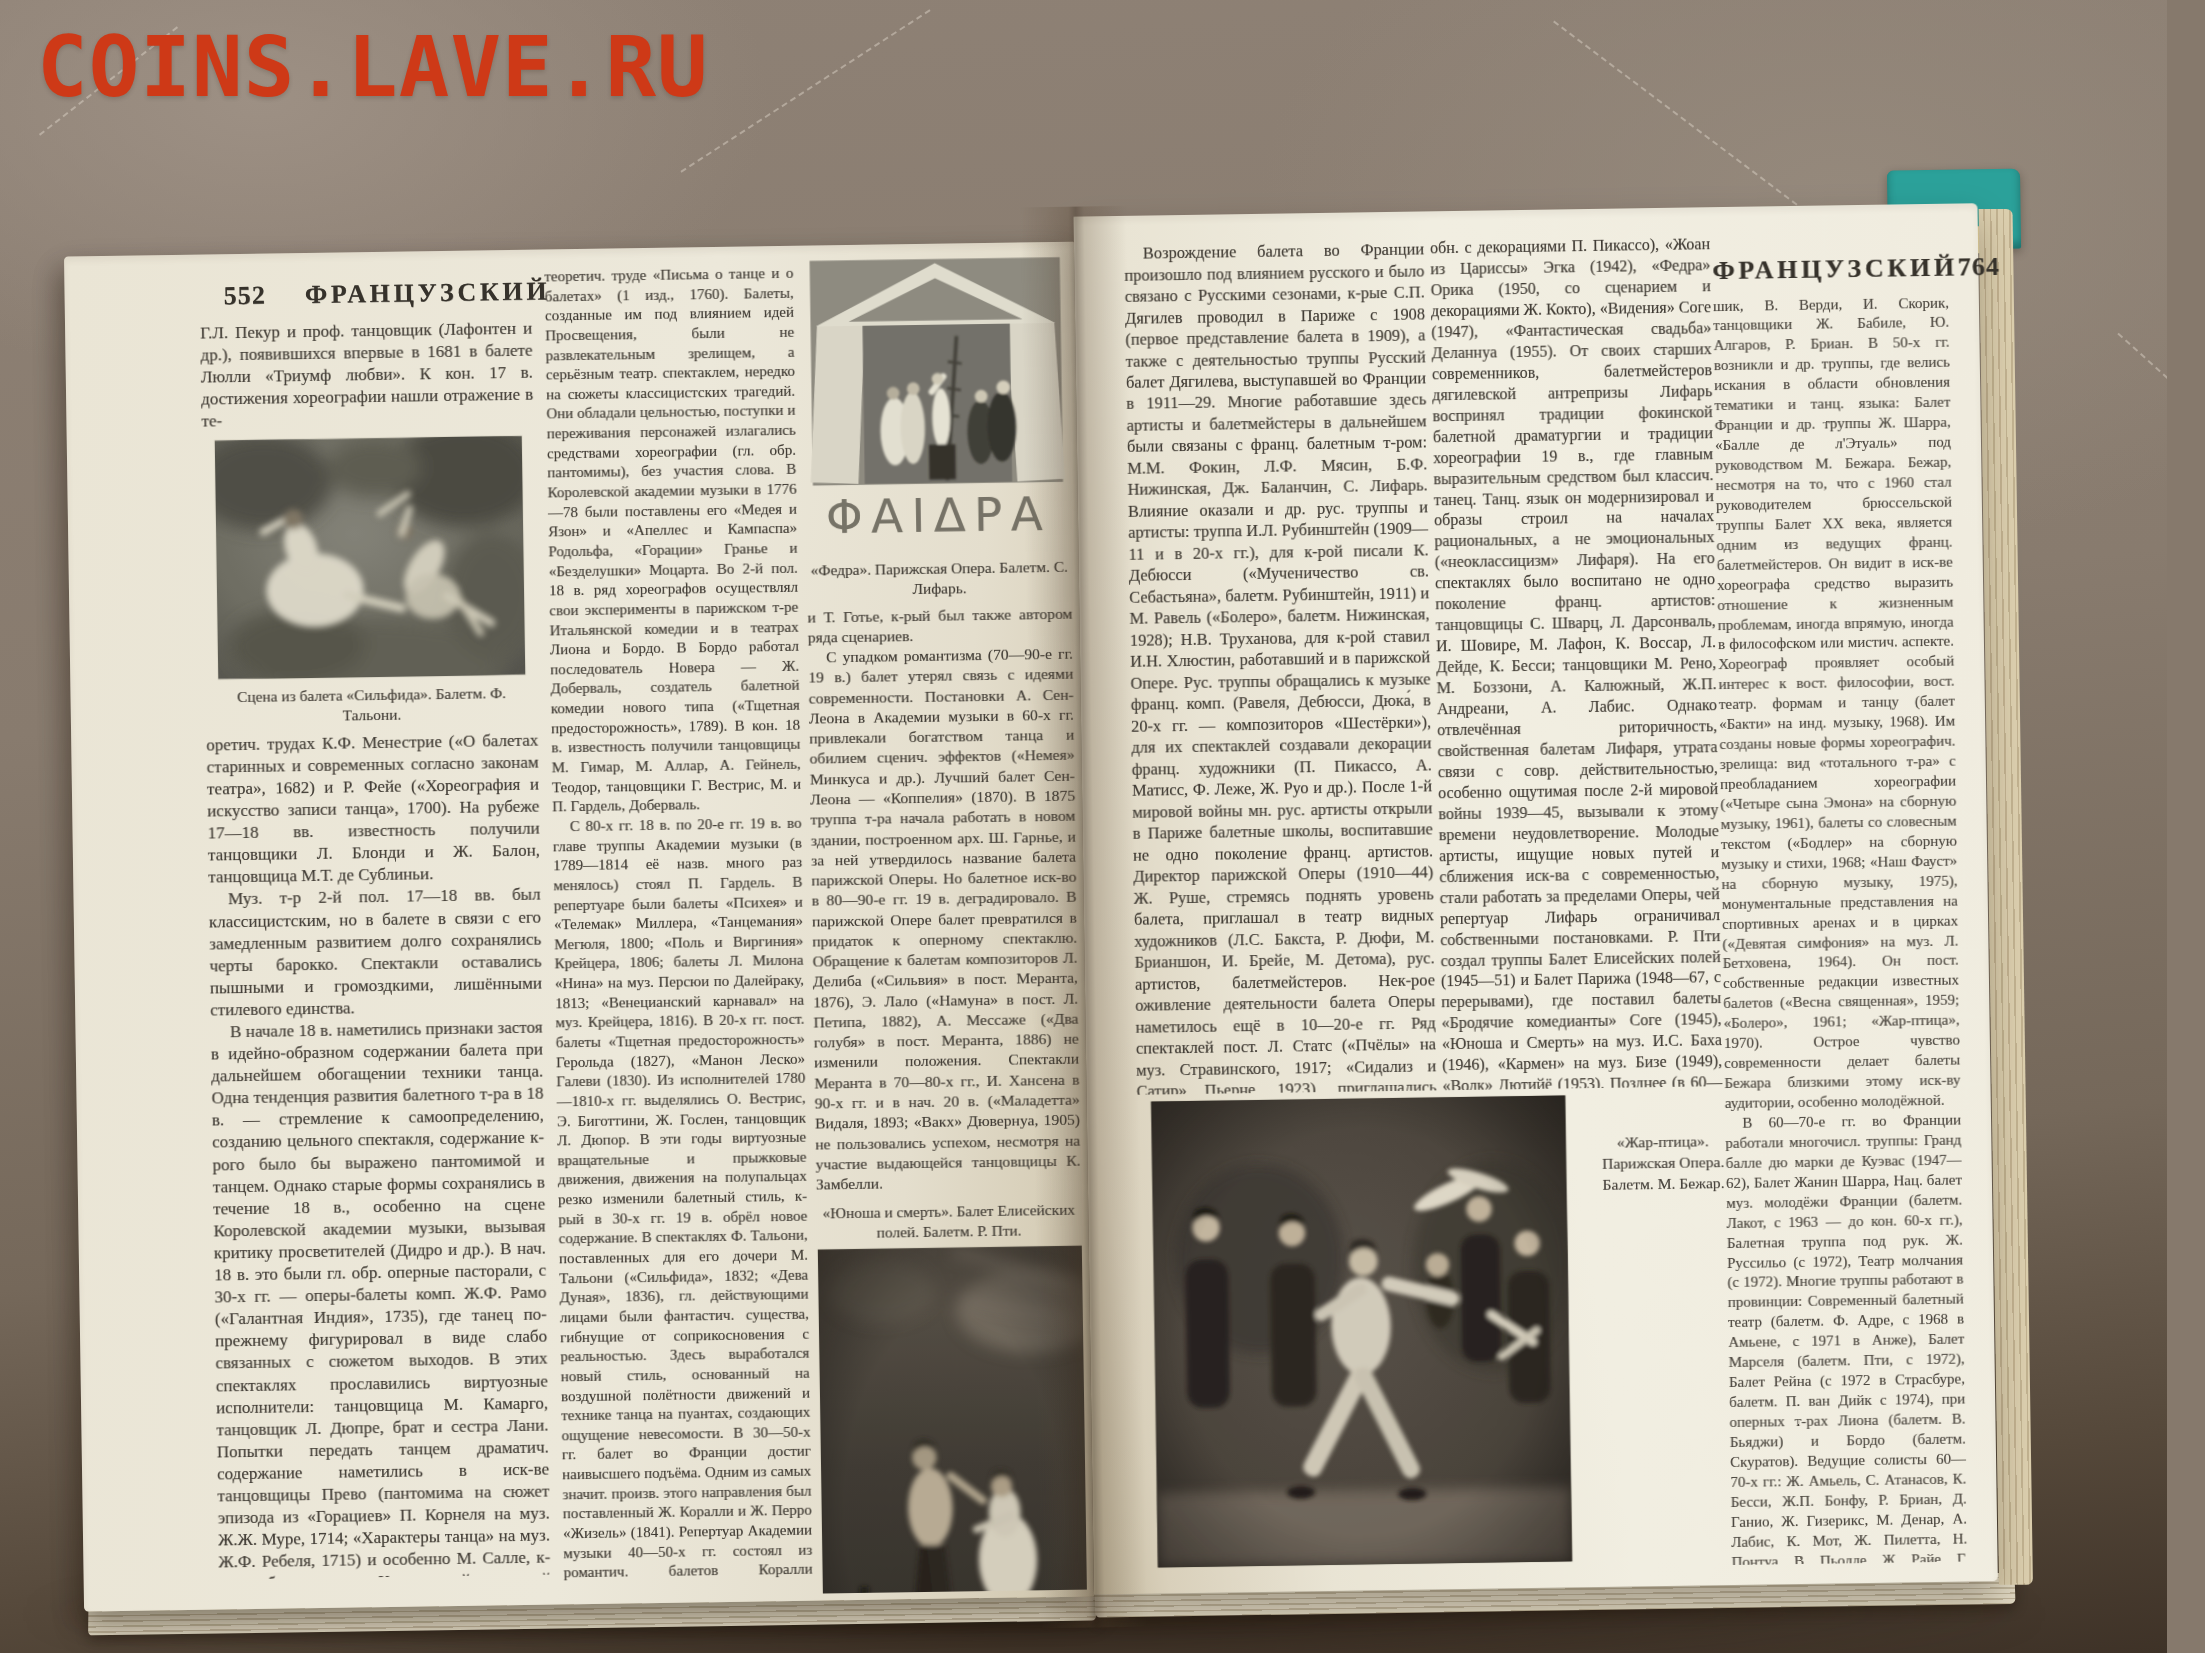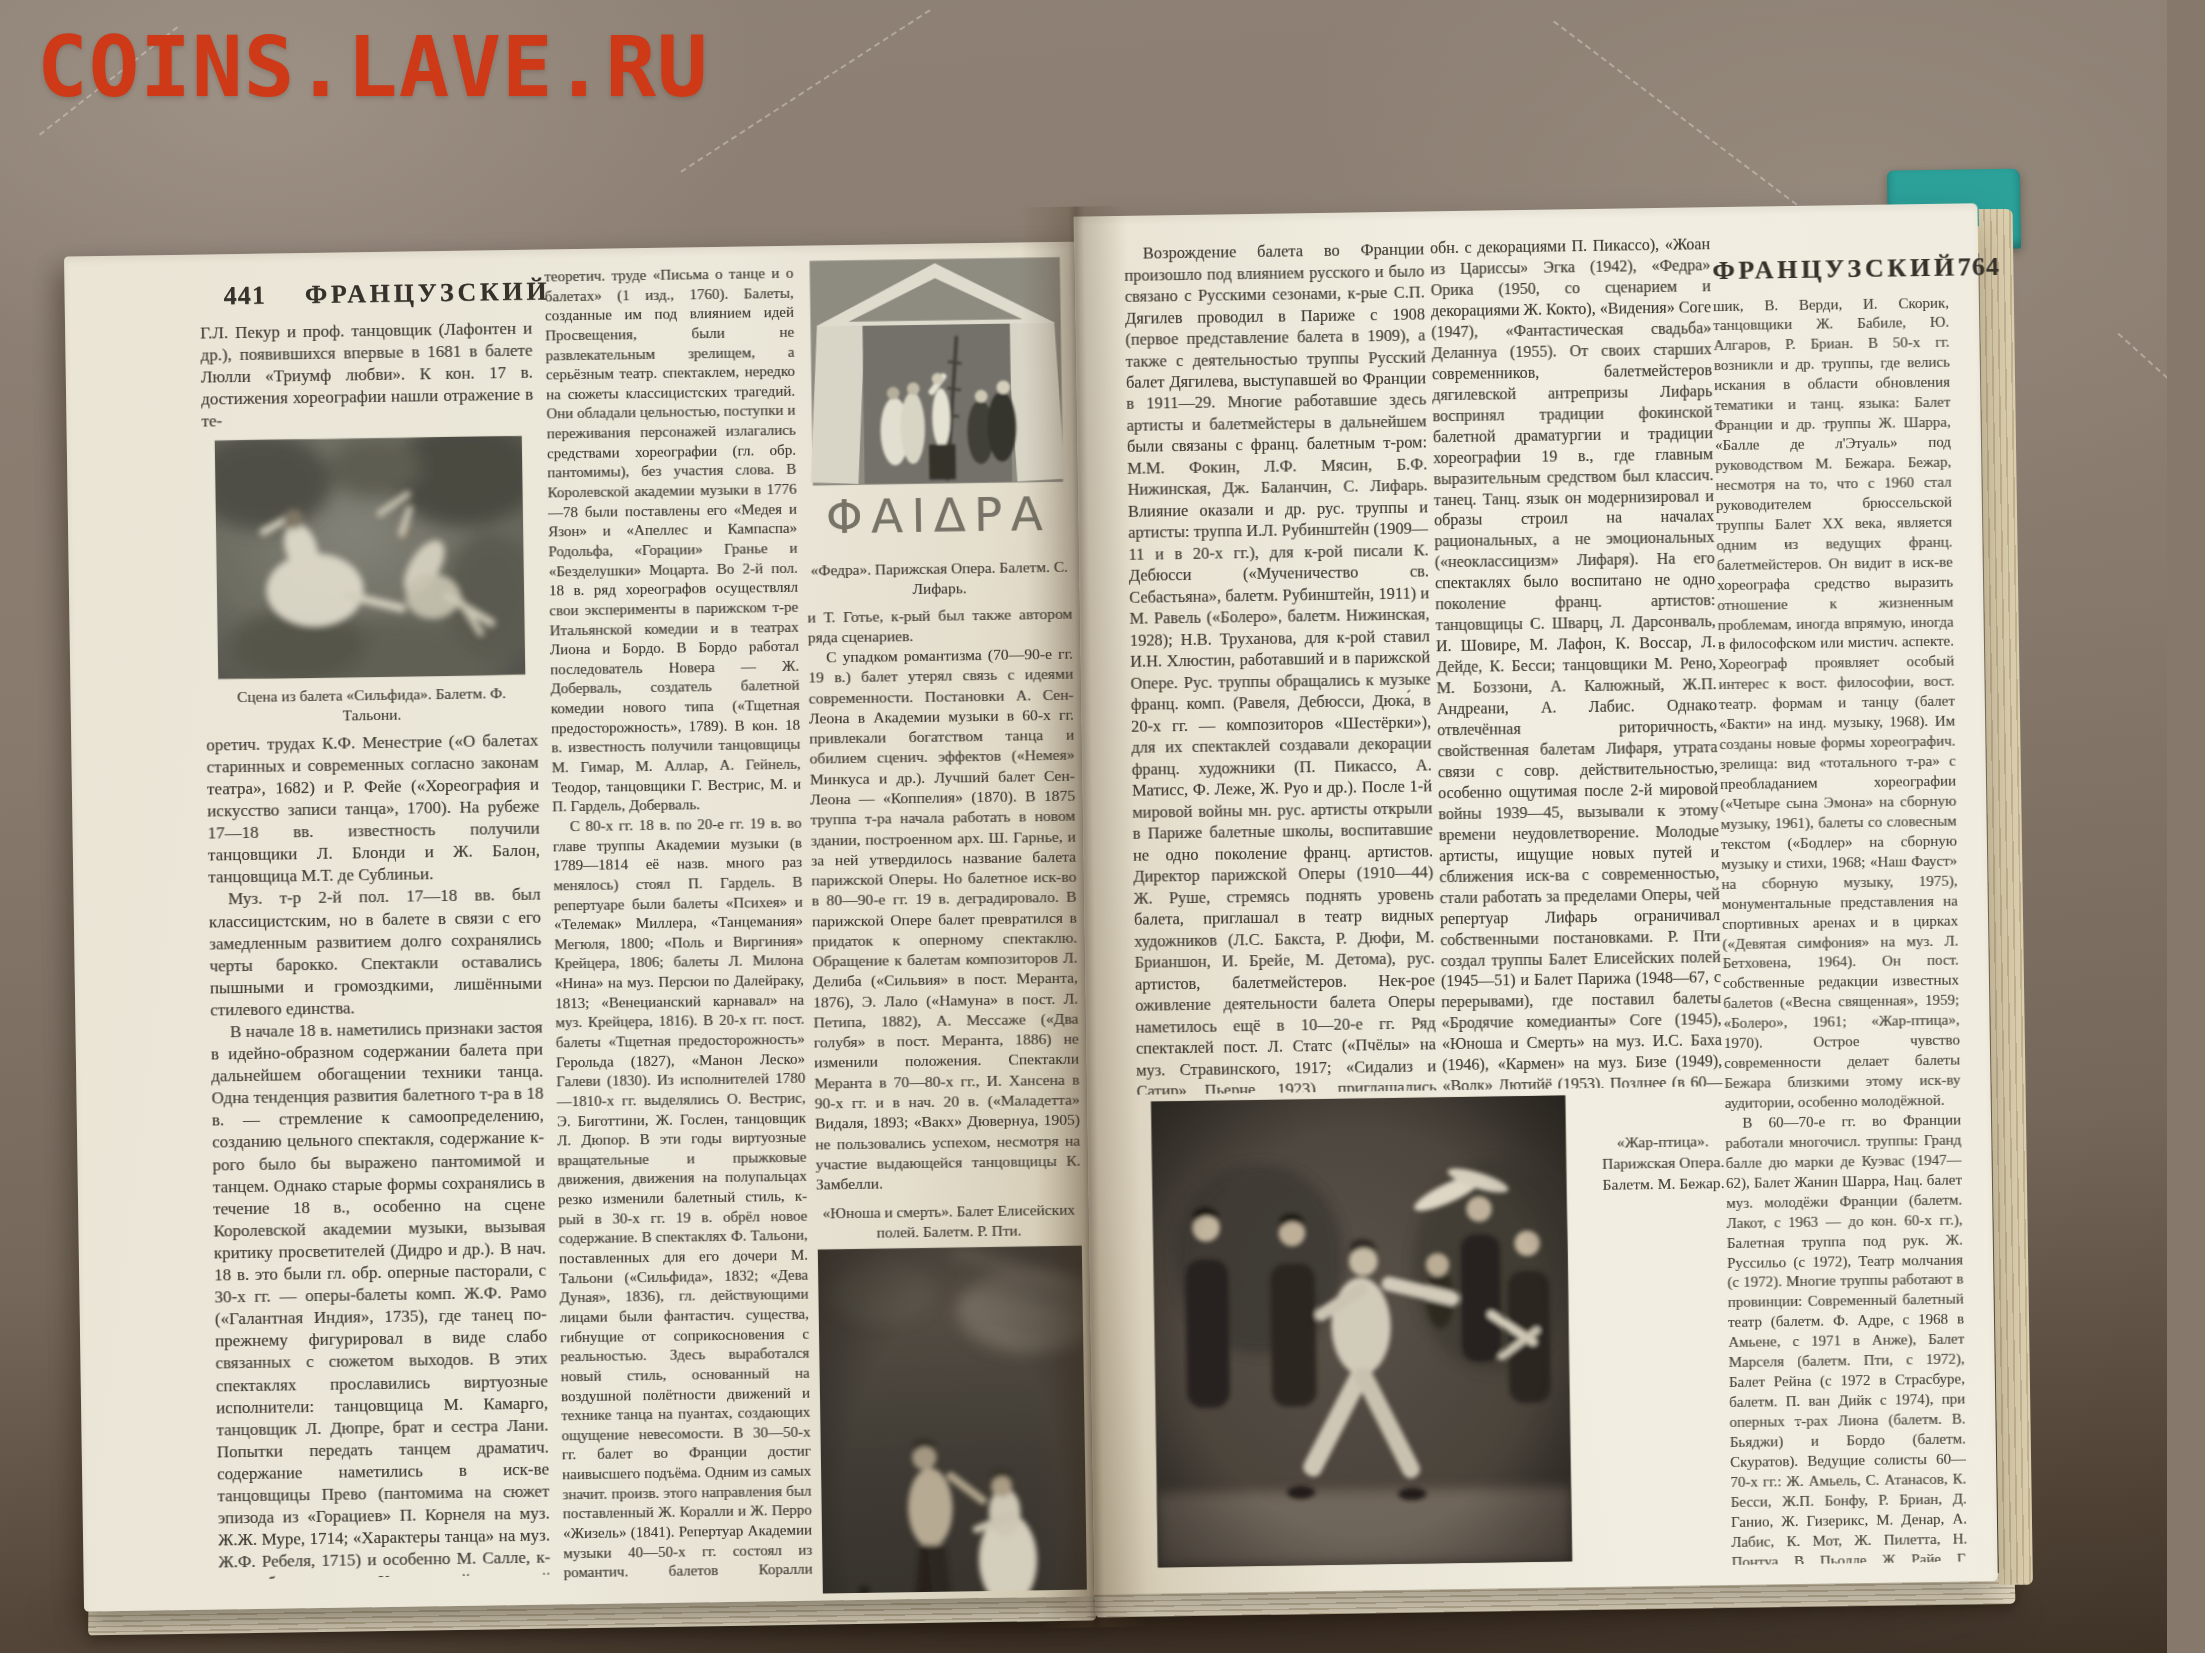--- a/index.html
+++ b/index.html
@@ -73,21 +73,21 @@
 
   <div id="book">
     <div class="cover-teal"></div>
     <div class="cover-yellow"></div>
     <div id="under-left" class="under-edge"></div>
     <div id="under-right" class="under-edge"></div>
     <div id="fore-edge"></div>
 
     <div id="page-left" class="page">
       <div class="runhead" style="left:159px;top:26.5px;position:absolute;">
-        <span>441</span><span class="gap"></span><span class="head-word">ФРАНЦУЗСКИЙ</span>
+        <span>552</span><span class="gap"></span><span class="head-word">ФРАНЦУЗСКИЙ</span>
       </div>
 
       <div class="col lp-c1">
         <div>
             <p class="para" style="text-indent: 0px;">Г.Л. Пекур и проф. танцовщик (Лафонтен и др.), появившихся впервые в 1681 в балете Люлли «Триумф любви». К кон. 17 в. достижения хореографии нашли отражение в те-</p>
           </div>
         <figure style="margin:7.4px auto 0;width:307px;">
           <svg class="fig photo-frame" width="307" height="239" viewBox="0 0 580 450">
             <defs>
               <filter id="fb1" x="-20%" y="-20%" width="140%" height="140%">

